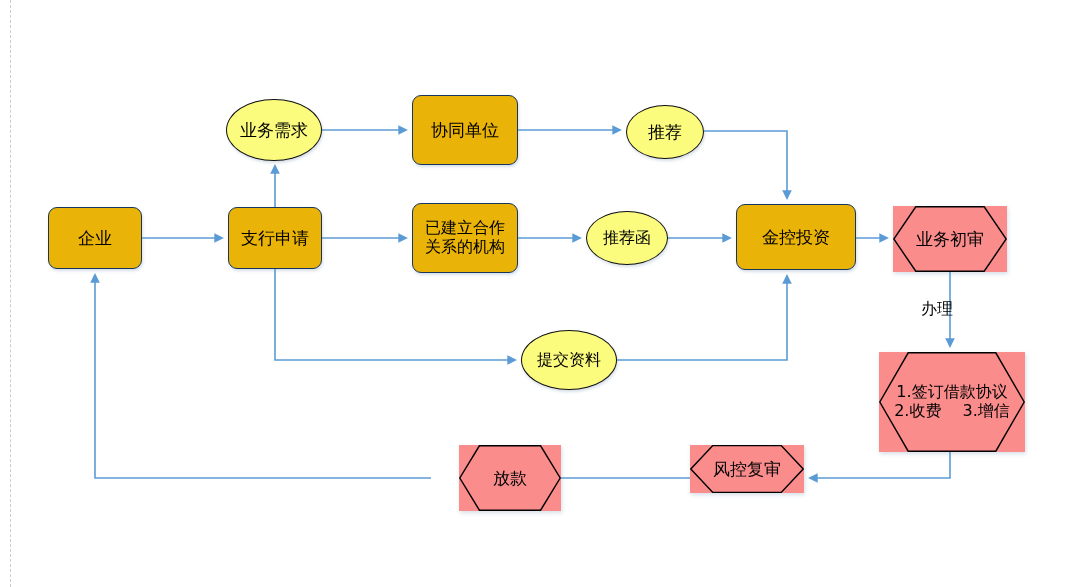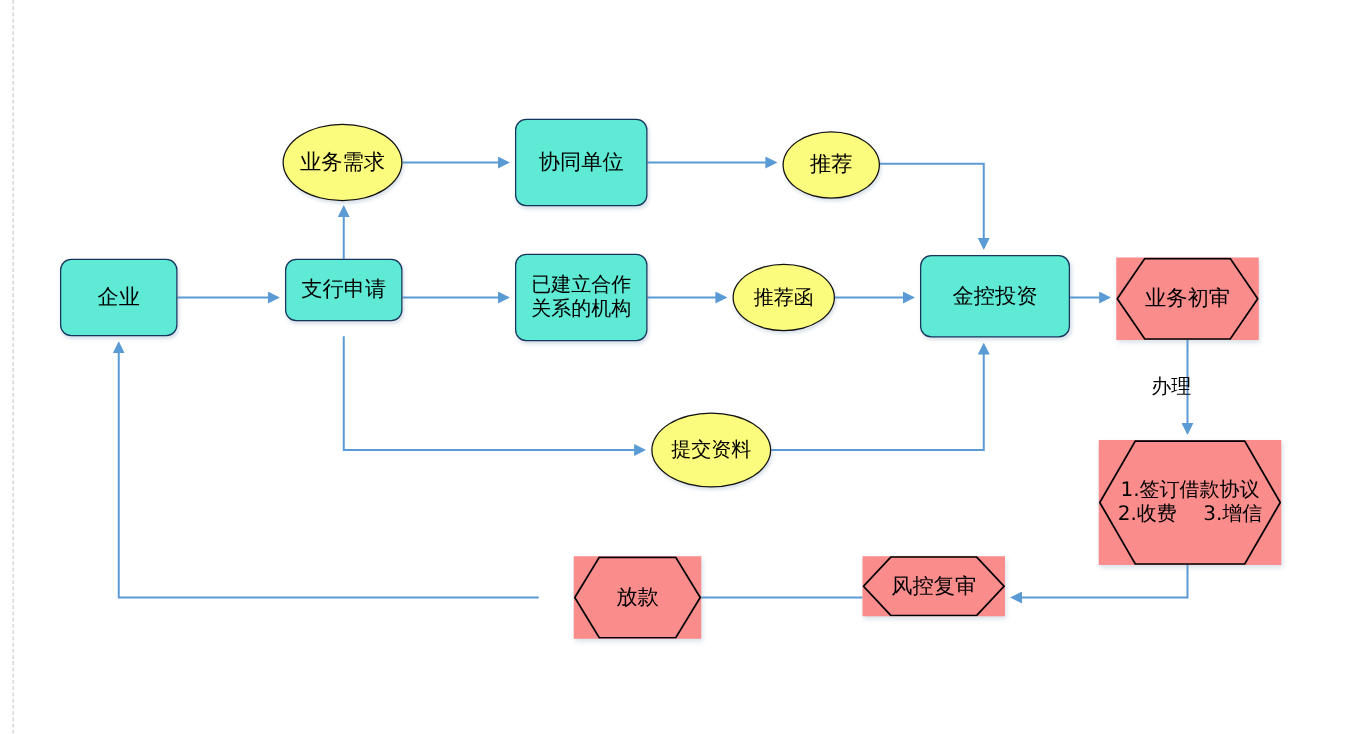--- a/index.html
+++ b/index.html
@@ -34,21 +34,21 @@
     color: #000000;
     line-height: 1.18;
     white-space: pre-line;
   }
   .node-label {
     display: block;
     white-space: pre-line;
   }
   
   .shape-rect {
-    background: #5eead4;
+    background: #eab308;
     border: 1px solid #17365D;
     border-radius: 9px;
     box-shadow: 1px 2px 3px rgba(120,150,180,0.30);
   }
   
   .shape-ellipse {
     background: #FBFB7E;
     border: 1px solid #111111;
     border-radius: 50%;
     box-shadow: 1px 2px 3px rgba(120,150,180,0.30);
@@ -138,21 +138,21 @@
       <path d="M 690 478 L 539 478"></path>
 
       <path d="M 431 478 L 95 478 L 95 275"></path>
     </g>
   </svg>
 
   <div class="node shape-rect" style="left:48px; top:207px; width:94px; height:62px; font-size:17px;">
     <span class="node-label">企业</span>
   </div>
 
-  <div class="node shape-rect" style="left:228px; top:207px; width:94px; height:50px; font-size:17px;">
+  <div class="node shape-rect" style="left:228px; top:207px; width:94px; height:62px; font-size:17px;">
     <span class="node-label">支行申请</span>
   </div>
 
   <div class="node shape-ellipse" style="left:226px; top:99px; width:96px; height:62px; font-size:17px;">
     <span class="node-label">业务需求</span>
   </div>
 
   <div class="node shape-rect" style="left:412px; top:95px; width:106px; height:70px; font-size:17px;">
     <span class="node-label">协同单位</span>
   </div>

